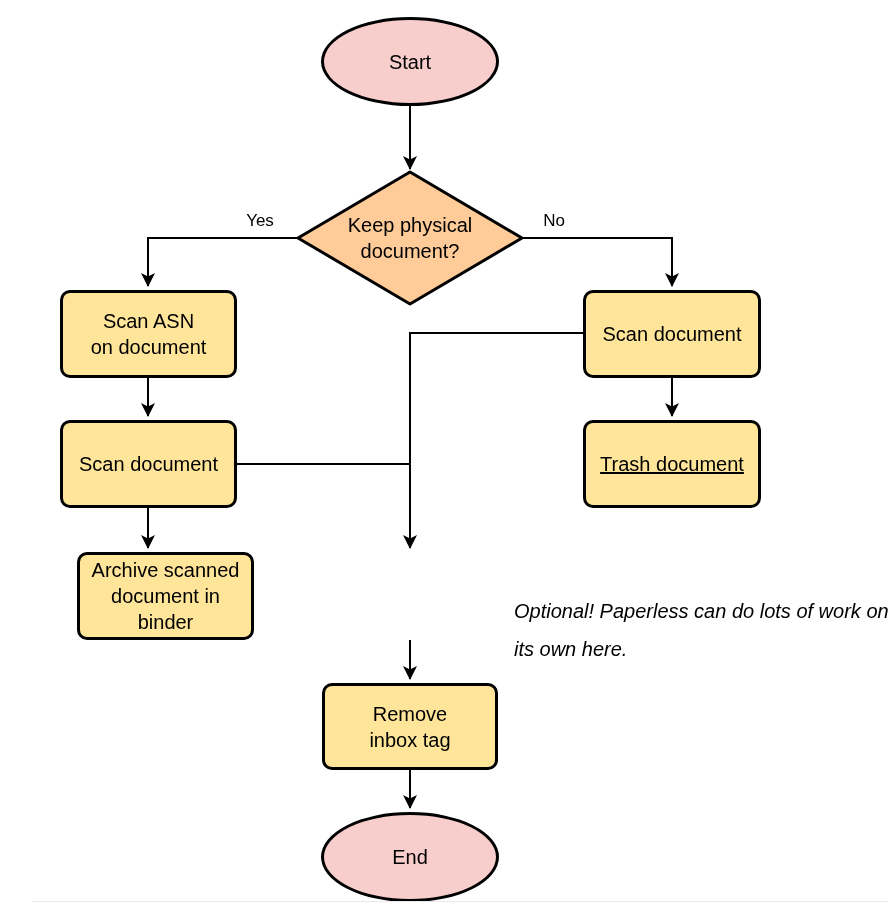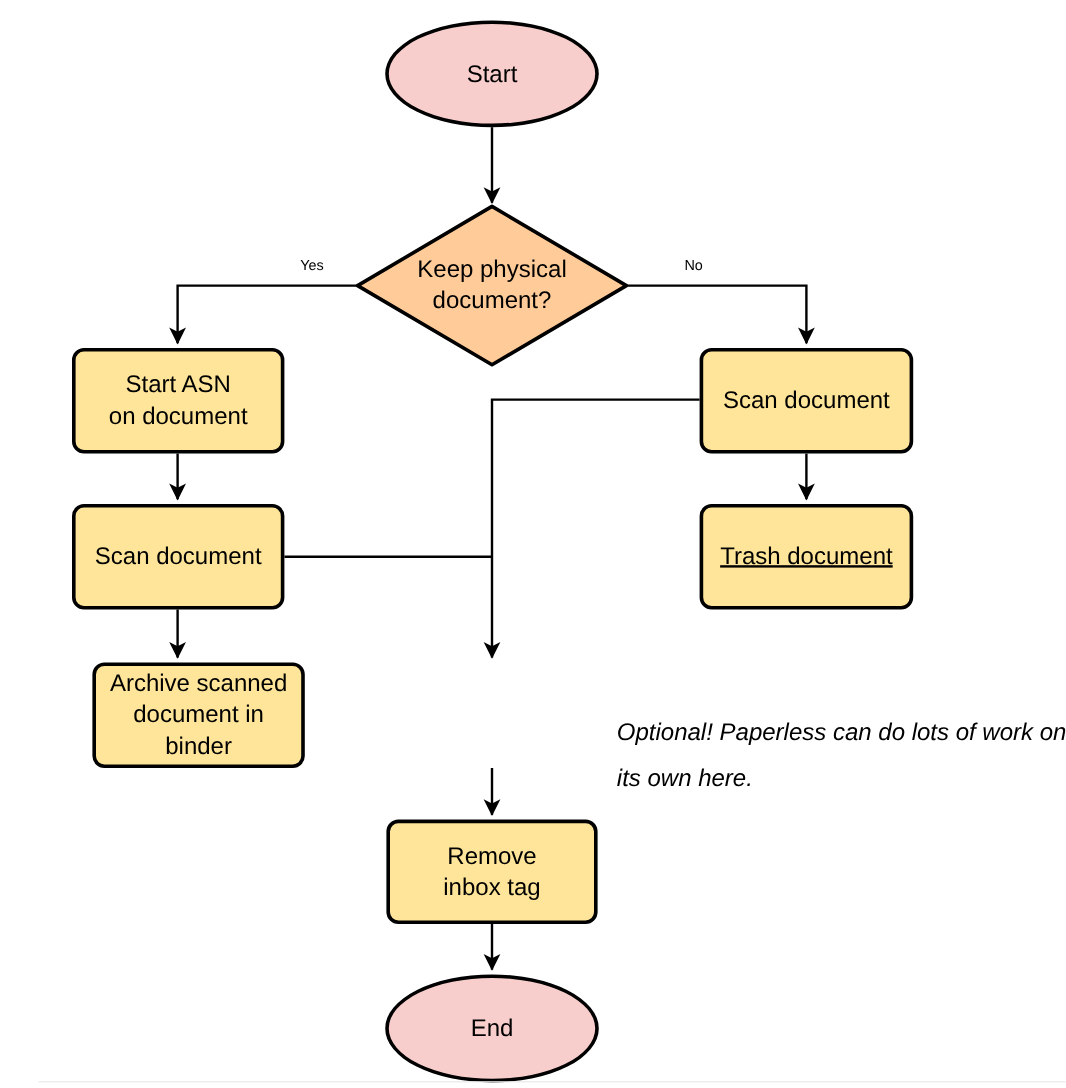--- a/index.html
+++ b/index.html
@@ -38,21 +38,21 @@
   }
   .node.ghost {
     background: transparent;
     border: none;
     border-radius: 0;
   }
   .edge-label {
     position: absolute;
     width: 44px;
     text-align: center;
-    font-size: 12px;
+    font-size: 17px;
     line-height: 20px;
   }
   .annotation {
     position: absolute;
     left: 482px;
     top: 592px;
     width: 406px;
     font-style: italic;
     font-size: 20px;
     line-height: 38px;
@@ -69,21 +69,21 @@
   #node-write-asn    { left: 28px;  top: 290px; width: 177px; height: 88px; }
   #node-scan-left    { left: 28px;  top: 420px; width: 177px; height: 88px; }
   #node-archive      { left: 45px;  top: 552px; width: 177px; height: 88px; }
   #node-scan-right   { left: 551px; top: 290px; width: 178px; height: 88px; }
   #node-trash        { left: 551px; top: 420px; width: 178px; height: 88px; text-decoration: underline; }
   #node-tagging      { left: 290px; top: 552px; width: 176px; height: 88px; }
   #node-remove-inbox { left: 290px; top: 683px; width: 176px; height: 87px; }
   #node-end          { left: 289px; top: 812px; width: 178px; height: 90px; }
   #node-decision-label { left: 278px; top: 211px; width: 200px; height: 54px; }
   #label-yes { left: 206px; top: 211px; }
-  #label-no  { left: 524px; top: 211px; }
+  #label-no  { left: 500px; top: 211px; }
 </style>
 </head>
 <body>
 
 <div class="stage">
 
   <svg class="underlay" viewBox="0 0 888 907" xmlns="http://www.w3.org/2000/svg">
     <defs>
       <marker id="arrow" markerUnits="userSpaceOnUse" markerWidth="16" markerHeight="16" refX="14" refY="8" orient="auto">
         <path d="M1,1 L15,8 L1,15 L4.5,8 Z" fill="#000000"></path>
@@ -109,21 +109,21 @@
   <div class="node terminal" id="node-start">
     <span>Start</span>
   </div>
 
   <div class="node ghost" id="node-decision-label">
     <span>Keep physical
 document?</span>
   </div>
 
   <div class="node" id="node-write-asn">
-    <span>Start ASN
+    <span>Scan ASN
 on document</span>
   </div>
 
   <div class="node" id="node-scan-left">
     <span>Scan document</span>
   </div>
 
   <div class="node" id="node-archive">
     <span>Archive scanned
 document in

